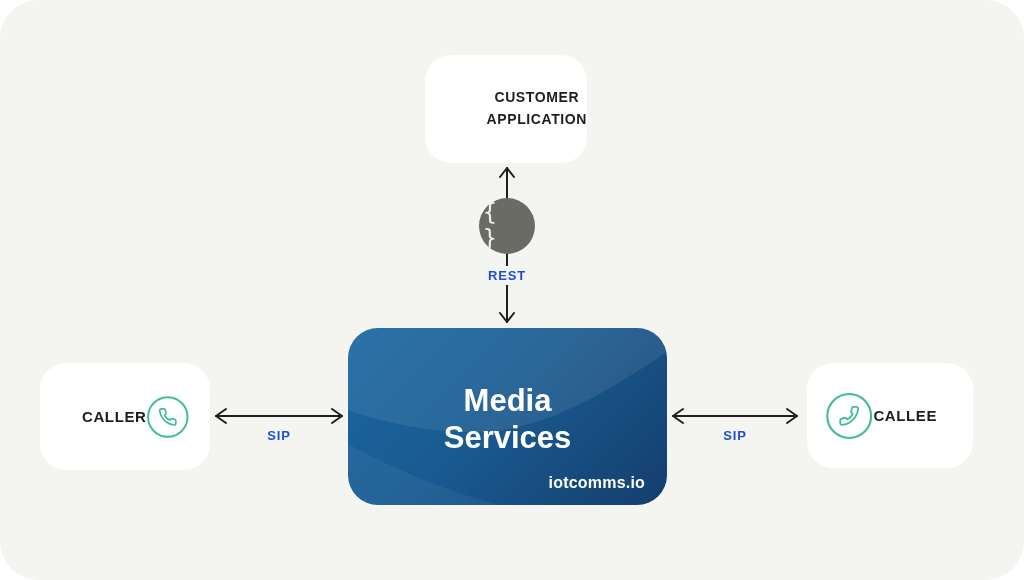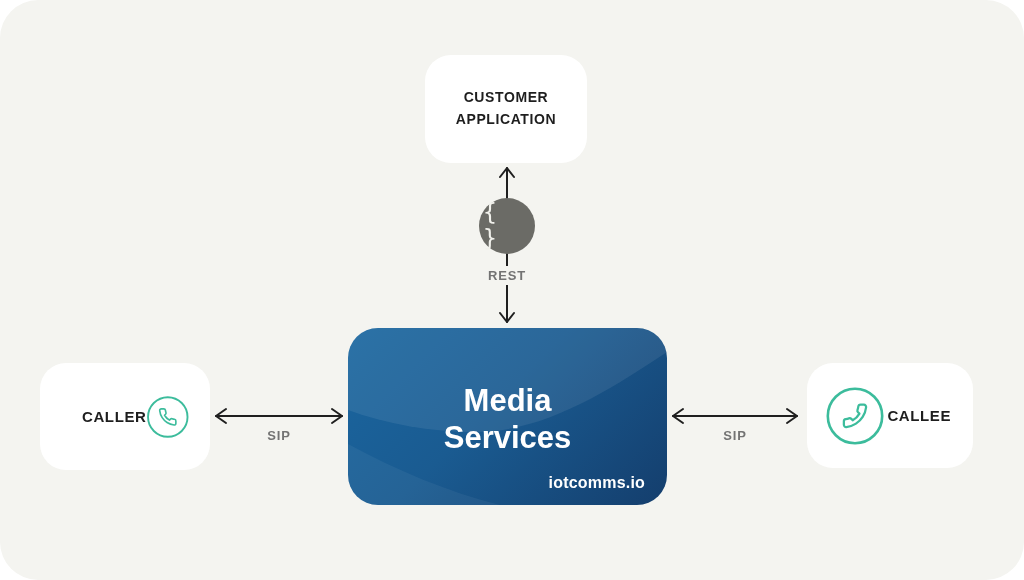--- a/index.html
+++ b/index.html
@@ -20,37 +20,37 @@
     position: absolute; left: 0; top: 0;
     width: 1024px; height: 580px;
     pointer-events: none;
   }
   .node {
     position: absolute;
     background: #ffffff;
     border-radius: 26px;
     display: flex;
     align-items: center;
-    justify-content: center;
+    justify-content: flex-end;
     color: #1e1e1e;
   }
   .node-label {
     font-weight: 700;
     font-size: 14px;
     letter-spacing: 0.6px;
     text-align: center;
     line-height: 1.55;
     color: #1e1e1e;
   }
   .node-label span { display: block; }
   .customer { left: 425px; top: 55px; width: 162px; height: 108px; }
   .caller   { left: 40px;  top: 363px; width: 170px; height: 107px;
               justify-content: space-between; padding: 0 20px 0 42px; }
   .callee   { left: 807px; top: 363px; width: 166px; height: 105px;
-              justify-content: space-between; padding: 0 22px 0 18px; }
+              justify-content: space-between; padding: 0 36px 0 18px; }
   .endpoint-label {
     font-weight: 700; font-size: 15px; letter-spacing: 0.6px; color: #1e1e1e;
   }
   .phone-badge { width: 60px; height: 60px; display: block; }
   .phone-badge.mirrored { transform: scaleX(-1); }
 
   .rest-circle {
     position: absolute; left: 479px; top: 198px;
     width: 56px; height: 56px;
     border-radius: 50%;
@@ -65,21 +65,21 @@
     margin-left: 4px;      
     margin-top: -3px;
     font-weight: 400;
   }
   .link-label {
     position: absolute;
     transform: translateX(-50%);
     font-weight: 700;
     font-size: 13px;
     letter-spacing: 0.8px;
-    color: #737373;
+    color: #1d4ed8;
   }
   .rest-label {
     left: 507px; top: 266px;
     background: #f4f4f0;
     padding: 2px 6px;
   }
   .sip-label-left  { left: 279px; top: 428px; }
   .sip-label-right { left: 735px; top: 428px; }
 
   .media-box {

